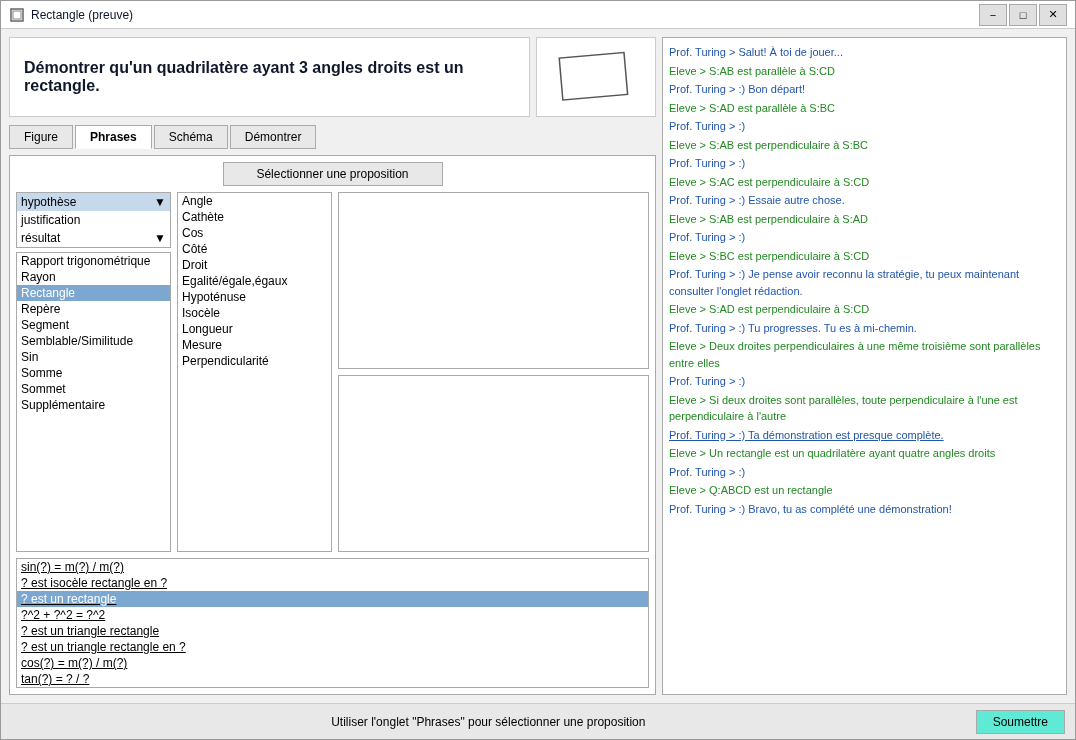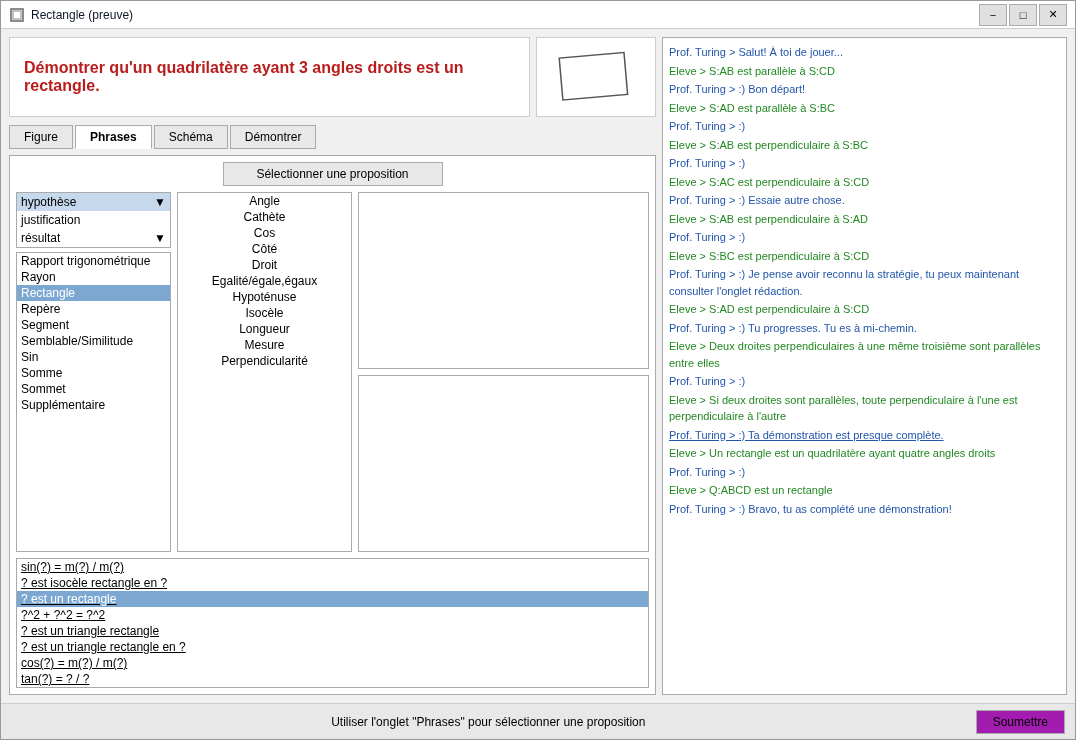--- a/index.html
+++ b/index.html
@@ -15,21 +15,21 @@
     .titlebar-btn { width: 28px; height: 22px; background: #e0e0e0; border: 1px solid #aaa; font-size: 11px; cursor: pointer; display: flex; align-items: center; justify-content: center; }
 
     
     .main-area { display: flex; flex: 1; overflow: hidden; padding: 8px; gap: 6px; }
 
     
     .left-panel { display: flex; flex-direction: column; flex: 1; gap: 6px; }
 
     
     .problem-area { display: flex; gap: 6px; }
-    .problem-text-box { flex: 1; background: white; border: 1px solid #ccc; padding: 10px 14px; font-size: 16px; font-weight: bold; color: #b91c1c; min-height: 80px; display: flex; align-items: center; }
+    .problem-text-box { flex: 1; background: white; border: 1px solid #ccc; padding: 10px 14px; font-size: 16px; font-weight: bold; color: #0f172a; min-height: 80px; display: flex; align-items: center; }
     .problem-figure { width: 120px; height: 80px; background: white; border: 1px solid #ccc; display: flex; align-items: center; justify-content: center; }
 
     
     .tabs-row { display: flex; gap: 0; margin-top: 2px; }
     .tab { padding: 4px 14px; border: 1px solid #aaa; background: #e8e8e8; cursor: pointer; font-size: 12px; margin-right: 2px; }
     .tab.active { background: white; border-bottom: 1px solid white; font-weight: bold; }
 
     
     .tab-content { background: white; border: 1px solid #aaa; flex: 1; display: flex; flex-direction: column; padding: 6px; gap: 6px; overflow: hidden; }
 
@@ -51,21 +51,21 @@
     
     .right-panel { width: 405px; border: 1px solid #aaa; background: white; display: flex; flex-direction: column; overflow-y: auto; padding: 6px; font-size: 11px; line-height: 1.6; }
 
     
     .chat-prof { color: #2255aa; }
     .chat-eleve { color: #228822; }
 
     
     .statusbar { background: #e8e8e8; border-top: 1px solid #ccc; padding: 6px 10px; display: flex; align-items: center; gap: 10px; height: 36px; }
     .status-text { flex: 1; text-align: center; font-size: 12px; }
-    .soumettre-btn { padding: 4px 16px; border: 1px solid #aaa; background: #a21caf; cursor: pointer; font-size: 12px; }
+    .soumettre-btn { padding: 4px 16px; border: 1px solid #aaa; background: #5eead4; cursor: pointer; font-size: 12px; }
 
     
     .lb-item { padding: 1px 4px; cursor: pointer; white-space: nowrap; overflow: hidden; text-overflow: ellipsis; }
     .lb-item.selected { background: #7ba7d0; color: white; }
 
     
     .dropdown-box { border: 1px solid #aaa; background: white; position: relative; }
     .dropdown-inner { display: flex; flex-direction: column; }
     .dropdown-item { padding: 2px 4px; font-size: 12px; background: #c5d8ec; cursor: pointer; display: flex; justify-content: space-between; align-items: center; }
     .dropdown-item.plain { background: white; }
@@ -147,21 +147,21 @@
               <div class="lb-item">Repère</div>
               <div class="lb-item">Segment</div>
               <div class="lb-item">Semblable/Similitude</div>
               <div class="lb-item">Sin</div>
               <div class="lb-item">Somme</div>
               <div class="lb-item">Sommet</div>
               <div class="lb-item">Supplémentaire</div>
             </div>
           </div>
 
-          <div class="listbox scrollable-list" style="width:175px; flex-shrink:0;text-align:center;">
+          <div class="listbox scrollable-list" style="width:155px; flex-shrink:0;">
             <div class="lb-item">Angle</div>
             <div class="lb-item">Cathète</div>
             <div class="lb-item">Cos</div>
             <div class="lb-item">Côté</div>
             <div class="lb-item">Droit</div>
             <div class="lb-item">Egalité/égale,égaux</div>
             <div class="lb-item">Hypoténuse</div>
             <div class="lb-item">Isocèle</div>
             <div class="lb-item">Longueur</div>
             <div class="lb-item">Mesure</div>

